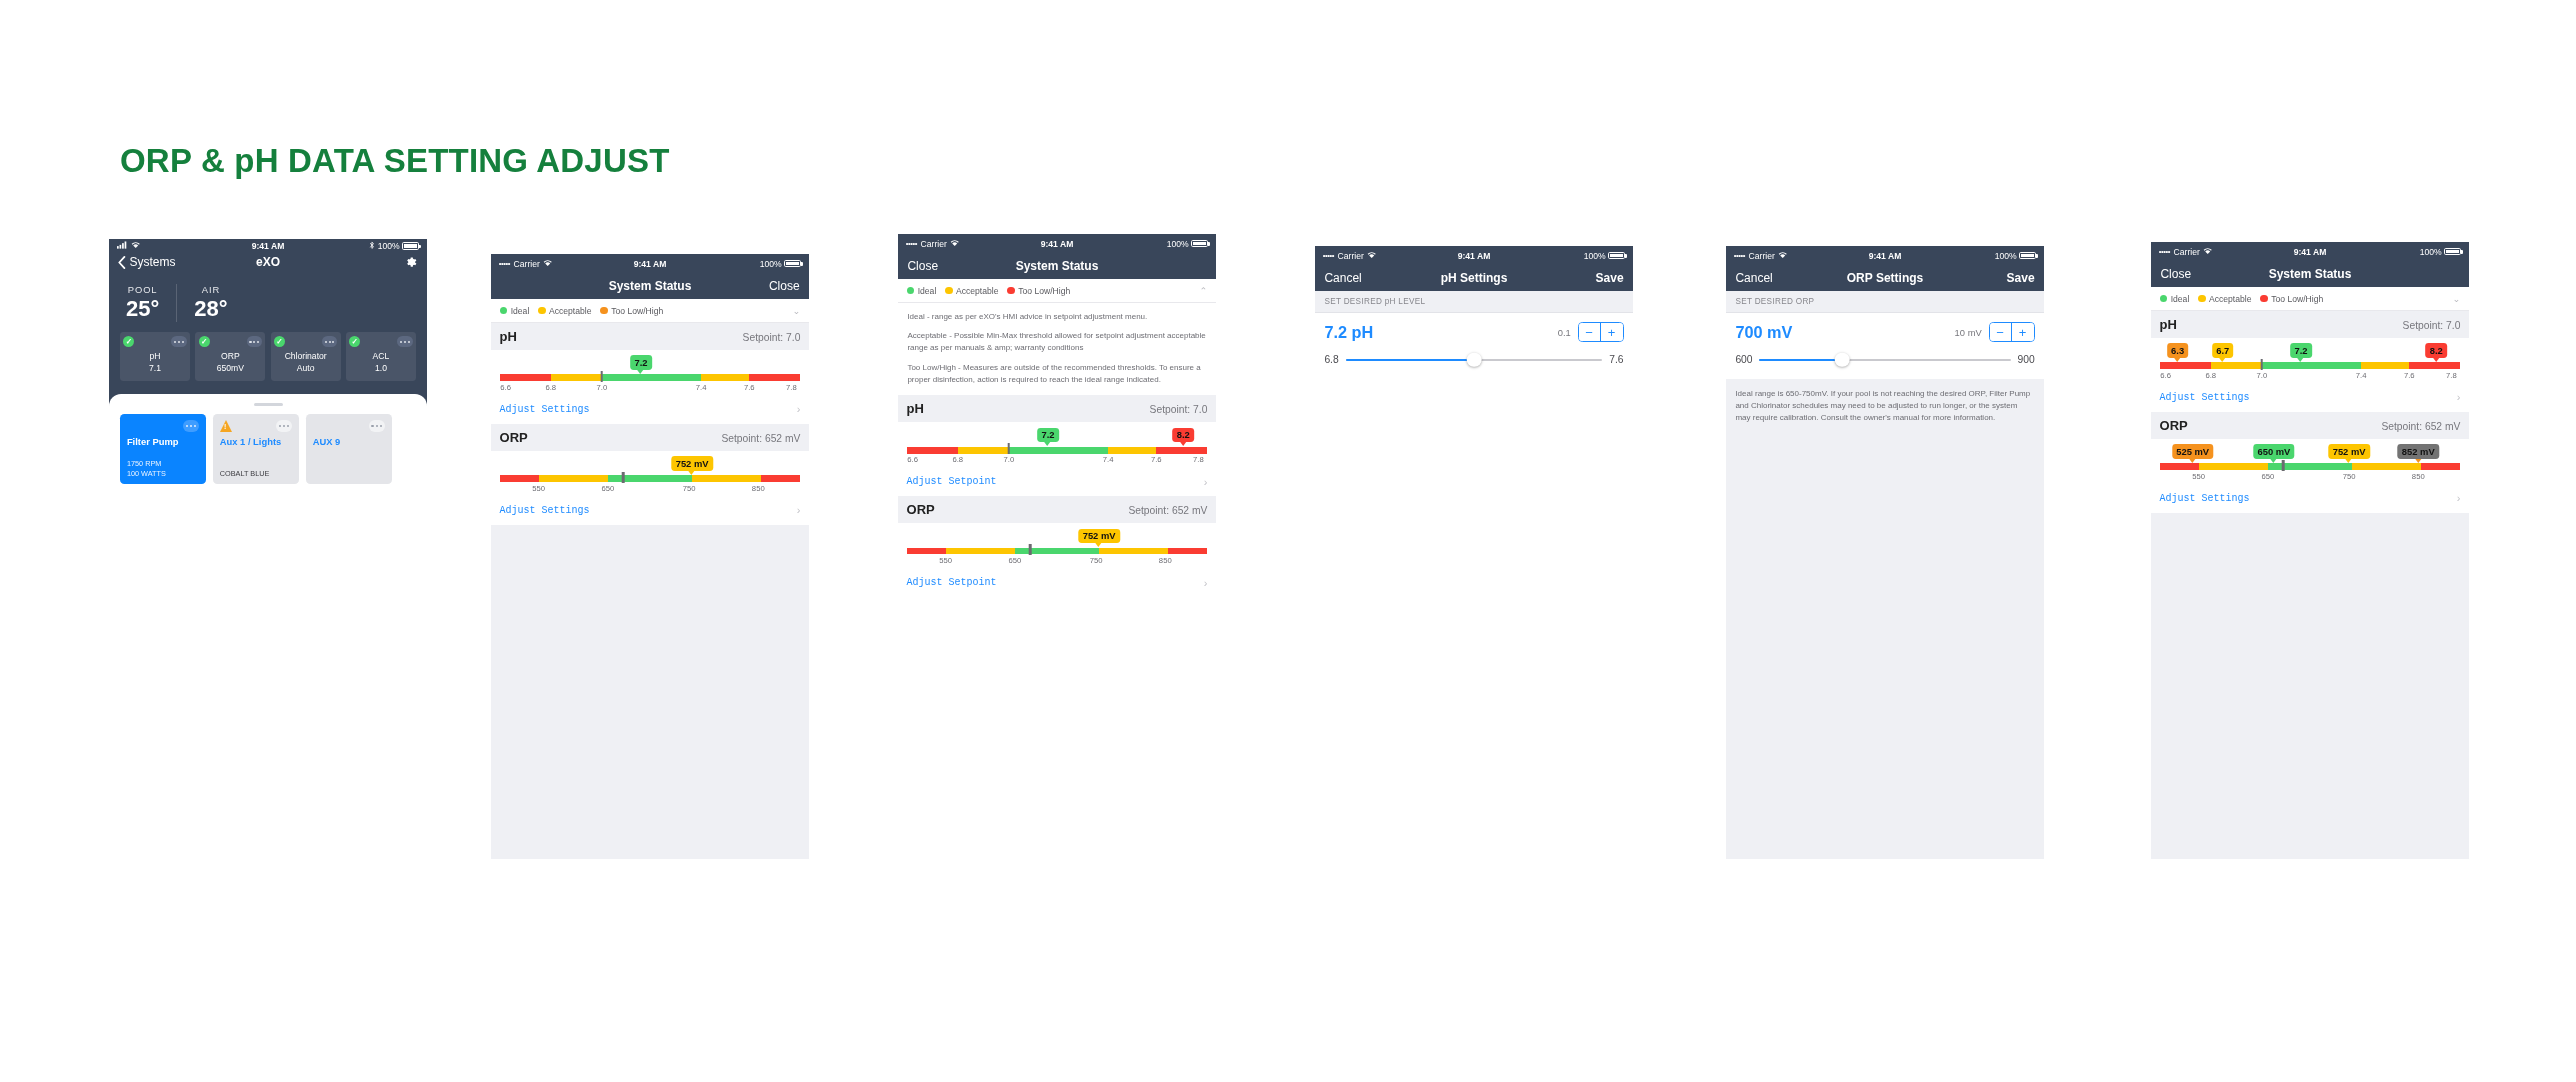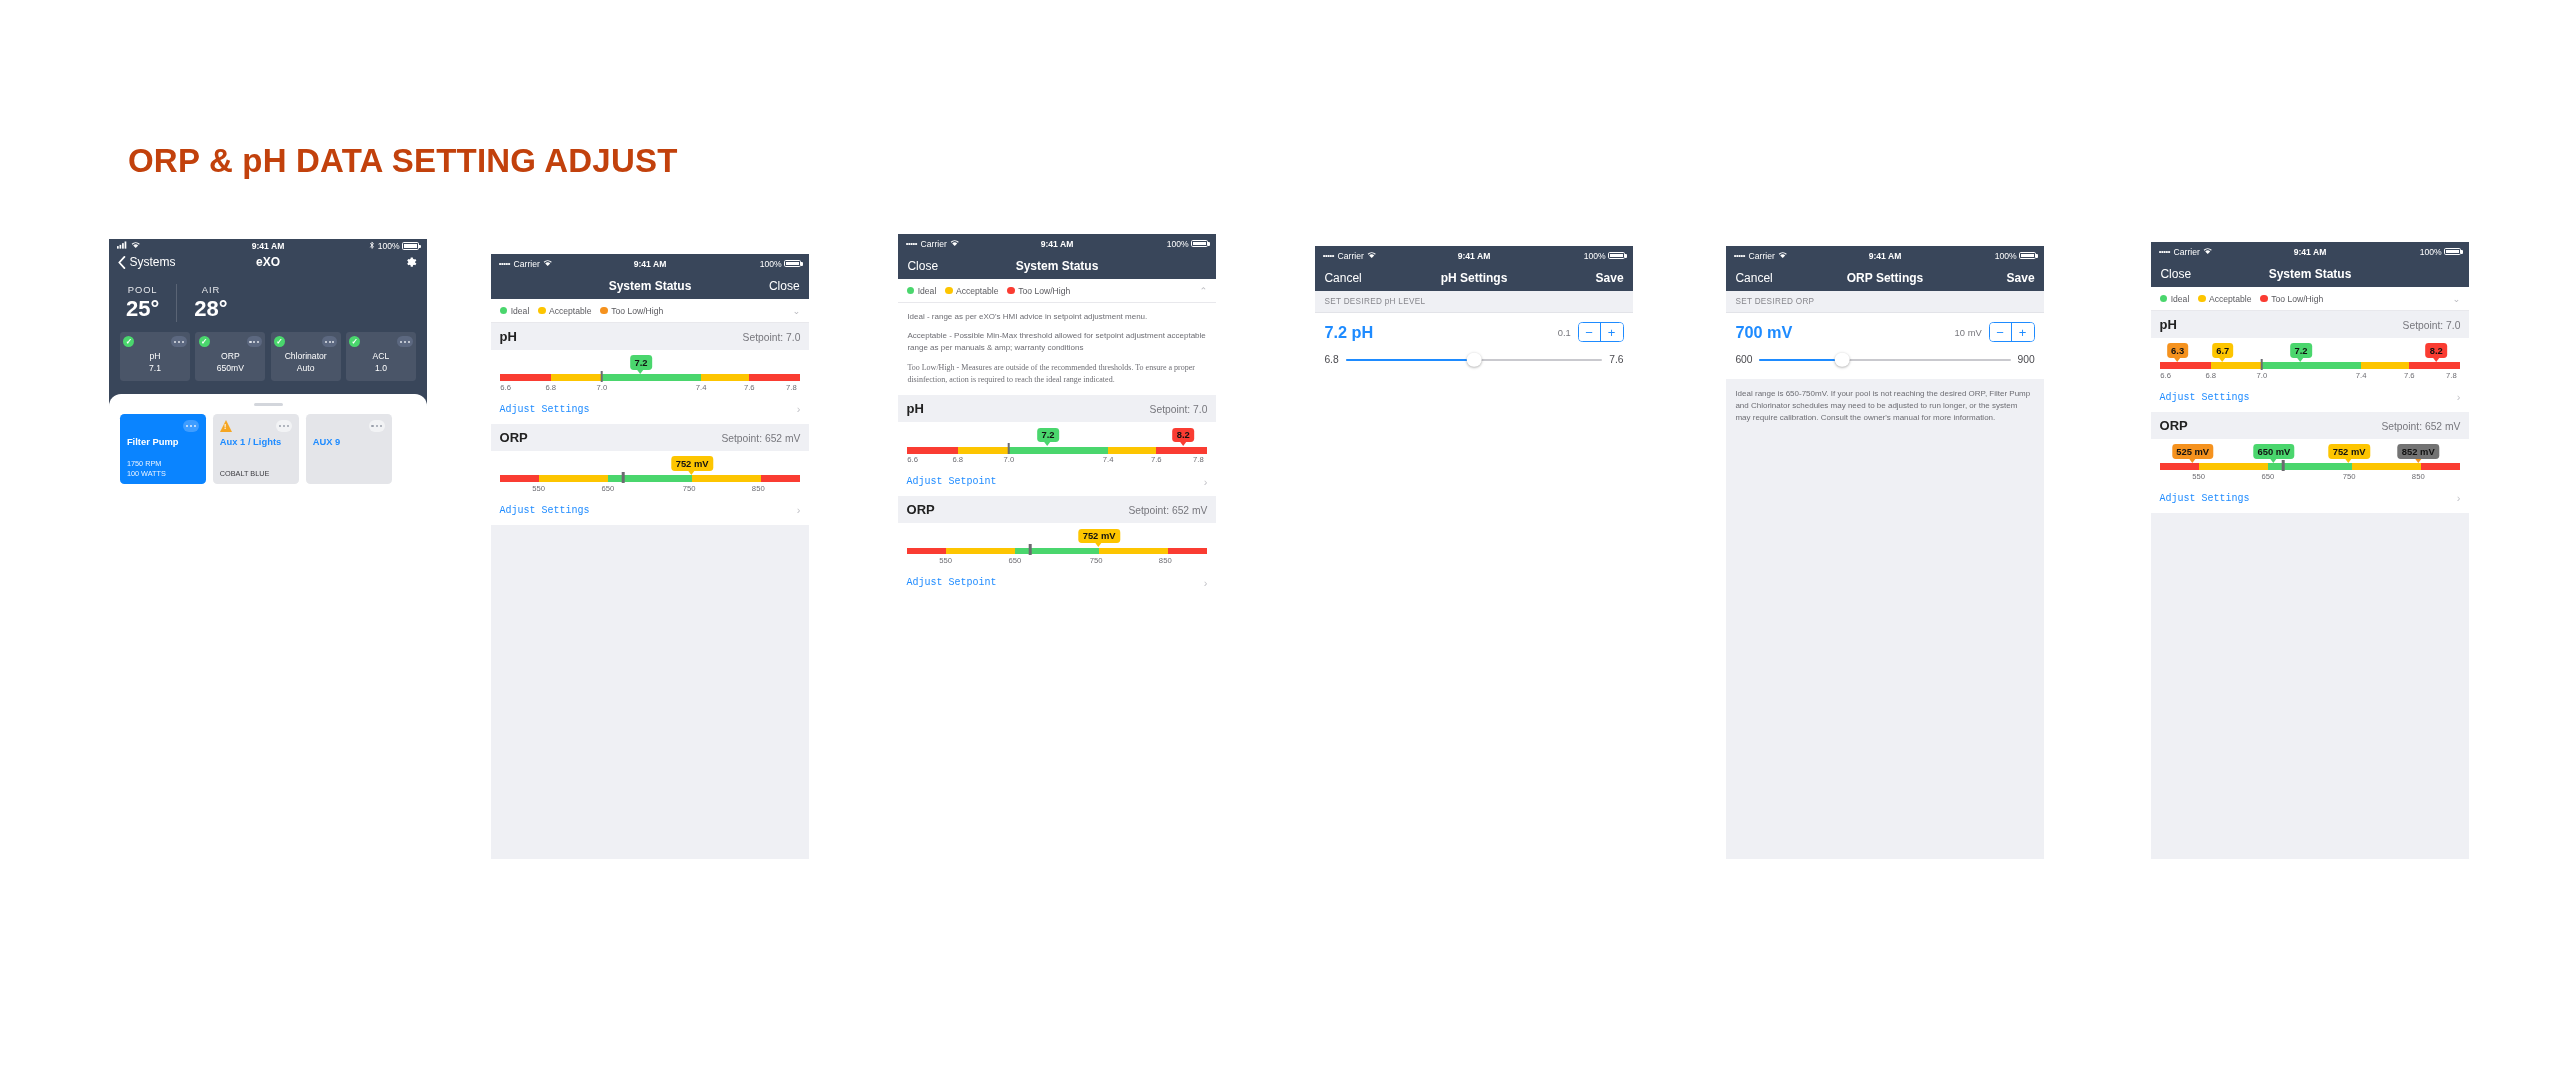--- a/index.html
+++ b/index.html
@@ -8,23 +8,22 @@
     background: #ffffff;
     font-family: "Liberation Sans", sans-serif;
     position: relative;
     overflow: hidden;
   }
   .page-title {
     position: absolute;
     left: 120px; top: 142px;
     font-size: 33px;
     font-weight: bold;
-    color: #c2410c;
+    color: #15803d;
     letter-spacing: 0.2px;
-    margin-left: 8px;
   }
 
   
   .phone {
     position: absolute;
     width: 318px;
     background: #ffffff;
     overflow: hidden;
     font-size: 11px;
   }
@@ -207,21 +206,21 @@
   
   #phone2 { left: 491px; top: 254px; height: 605px; }
   #phone3 { left: 898px; top: 234px; height: 625px; }
   #phone4 { left: 1315px; top: 246px; height: 613px; }
   #phone5 { left: 1726px; top: 246px; height: 613px; }
   #phone6 { left: 2151px; top: 242px; height: 617px; }
 
   
   .info-panel { background: #fff; padding: 7.7px 9.4px 9.4px 9.4px; }
   .info-panel p { font-size: 8px; line-height: 1.5; color: #6d6d73; margin-bottom: 7.7px; }
-  .info-panel p:last-child { margin-bottom: 0; font-family: Liberation Serif, serif; }
+  .info-panel p:last-child { margin-bottom: 0; }
 
   
   .set-header {
     background: #eff0f4; padding: 6px 9.4px; font-size: 8.2px;
     color: #86868c; letter-spacing: 0.3px; border-bottom: 0.9px solid #e2e3e8;
   }
   .set-body { background: #fff; padding: 9.4px 9.4px 13.7px 9.4px; }
   .set-row1 { display: flex; align-items: center; }
   .set-value { font-size: 16.3px; font-weight: bold; color: #1e8bff; }
   .set-step { margin-left: auto; font-size: 9.4px; color: #77777d; margin-right: 6.9px; }

